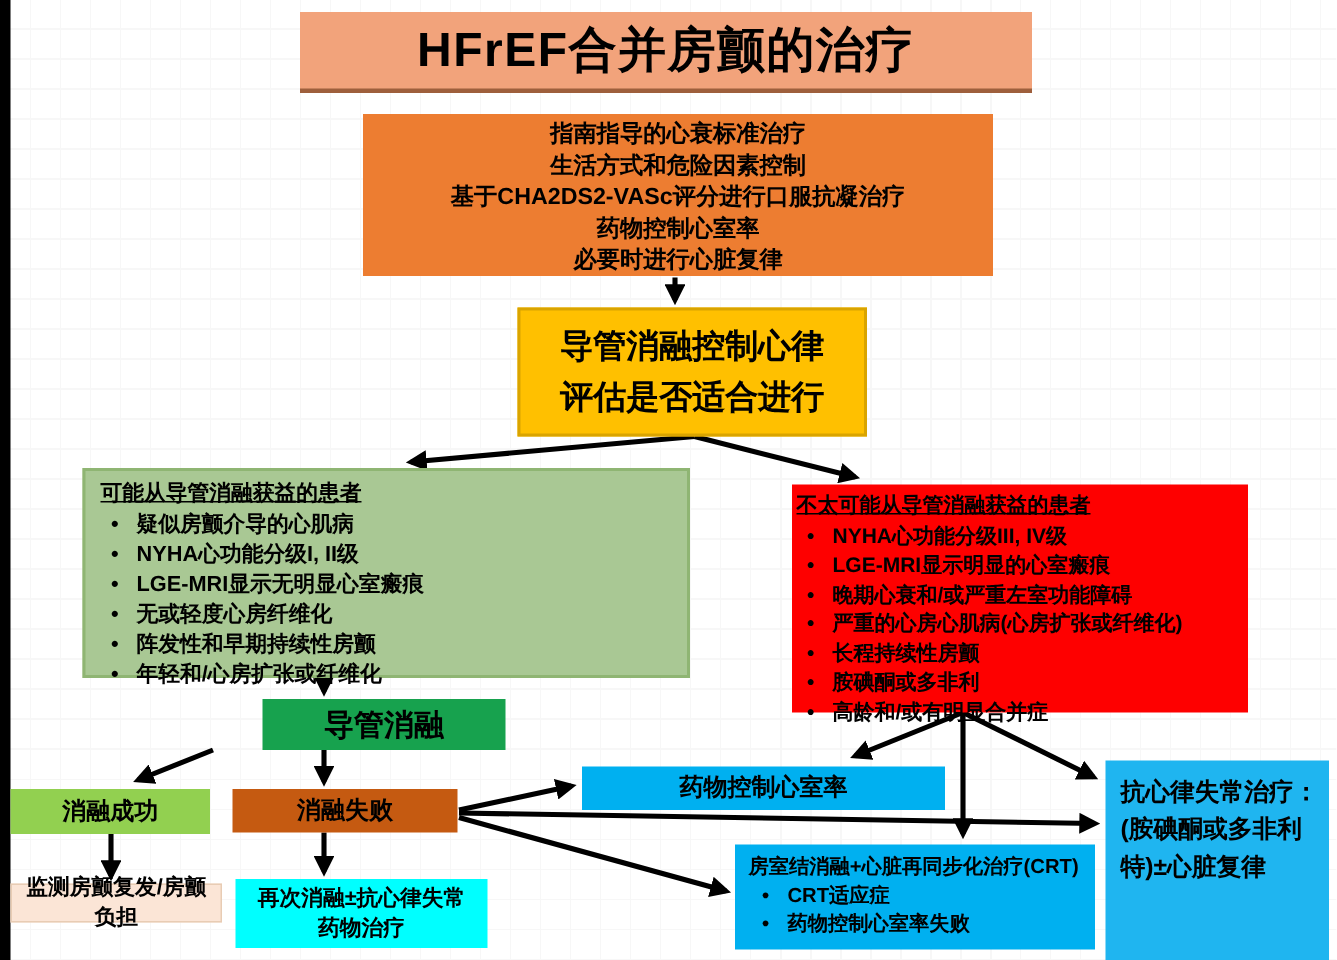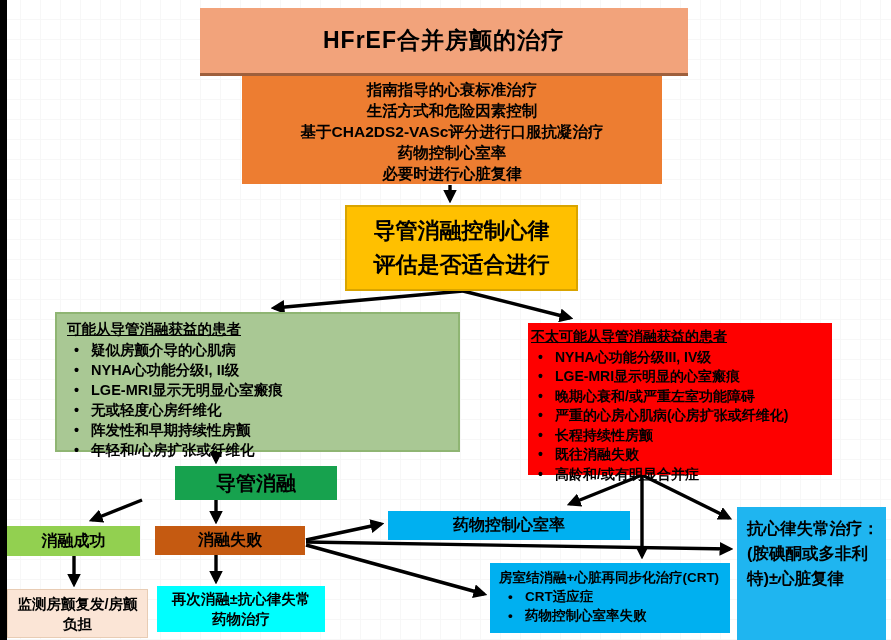--- a/index.html
+++ b/index.html
@@ -10,22 +10,22 @@
       repeating-linear-gradient(0deg,#f7f7f7 0 1px,transparent 1px 20px),
       repeating-linear-gradient(90deg,#f7f7f7 0 1px,transparent 1px 20px),
       #ffffff;
     color:#000;
   }
   .node{position:absolute;box-sizing:border-box;font-weight:bold;}
   .center{display:flex;flex-direction:column;align-items:center;justify-content:center;text-align:center;}
 
   #edge-bar{left:0;top:0;width:7px;height:640px;background:#000;}
 
-  #title-banner{left:200px;top:8px;width:488px;height:68px;background:#F2A37B;
-    border-bottom:3px solid rgba(90,40,10,.55);font-size:23px;letter-spacing:1px;}
+  #title-banner{left:200px;top:8px;width:488px;height:54px;background:#F2A37B;
+    border-bottom:3px solid rgba(90,40,10,.55);font-size:32px;letter-spacing:1px;}
 
   #standard-care{left:242px;top:76px;width:420px;height:108px;background:#ED7D31;
     font-size:15.5px;line-height:21px;padding-top:2px;}
 
   #assess-box{left:345px;top:205px;width:233px;height:86px;background:#FFC000;
     border:2px solid #D9A400;font-size:22px;line-height:34px;}
 
   #benefit-box{left:55px;top:312px;width:405px;height:140px;background:#A9C894;
     border:2px solid #8FB573;padding:5px 10px 0 10px;font-size:14.5px;line-height:20px;}
   #nonbenefit-box{left:528px;top:323px;width:304px;height:152px;background:#FE0000;
@@ -36,21 +36,21 @@
   .box-list li::before{content:"•";position:absolute;left:7px;top:0;}
 
   #catheter-node{left:138px;top:466px;width:162px;height:34px;background:#17A24E;font-size:20px;margin-left:37px;}
   #success-node{left:7px;top:526px;width:133px;height:30px;background:#92D050;font-size:16px;}
   #failure-node{left:155px;top:526px;width:150px;height:29px;background:#C55A11;font-size:16px;}
   #rate-node{left:388px;top:511px;width:242px;height:29px;background:#00B0F0;font-size:16px;}
 
   #aad-node{left:737px;top:507px;width:149px;height:133px;background:#1FB5F0;
     font-size:16.5px;line-height:25px;padding:9px 4px 0 10px;}
 
-  #monitor-node{left:7px;top:589px;width:141px;height:49px;background:#FBE5D6;
+  #monitor-node{left:7px;top:589px;width:141px;height:26px;background:#FBE5D6;
     border:1px solid #E8CCB4;font-size:14.5px;line-height:20px;}
   #redo-node{left:157px;top:586px;width:168px;height:46px;background:#00FFFF;
     font-size:14.5px;line-height:20px;}
 
   #crt-node{left:490px;top:563px;width:240px;height:70px;background:#00B0F0;
     font-size:13.5px;line-height:19px;padding:5px 6px 0 9px;}
   #crt-node .box-list li{padding-left:26px;}
   #crt-node .box-list li::before{left:9px;}
 
   #flow-arrows{position:absolute;left:0;top:0;width:891px;height:640px;pointer-events:none;}
@@ -115,21 +115,21 @@
   </div>
 
   <div id="nonbenefit-box" class="node">
     <div class="list-title">不太可能从导管消融获益的患者</div>
     <ul class="box-list">
       <li><span>NYHA心功能分级III, IV级</span></li>
       <li><span>LGE-MRI显示明显的心室瘢痕</span></li>
       <li><span>晚期心衰和/或严重左室功能障碍</span></li>
       <li><span>严重的心房心肌病(心房扩张或纤维化)</span></li>
       <li><span>长程持续性房颤</span></li>
-      <li><span>既往消融失败</span></li>
+      <li><span>胺碘酮或多非利</span></li>
       <li><span>高龄和/或有明显合并症</span></li>
     </ul>
   </div>
 
   <div id="catheter-node" class="node center">
     <span>导管消融</span>
   </div>
 
   <div id="success-node" class="node center">
     <span>消融成功</span>

